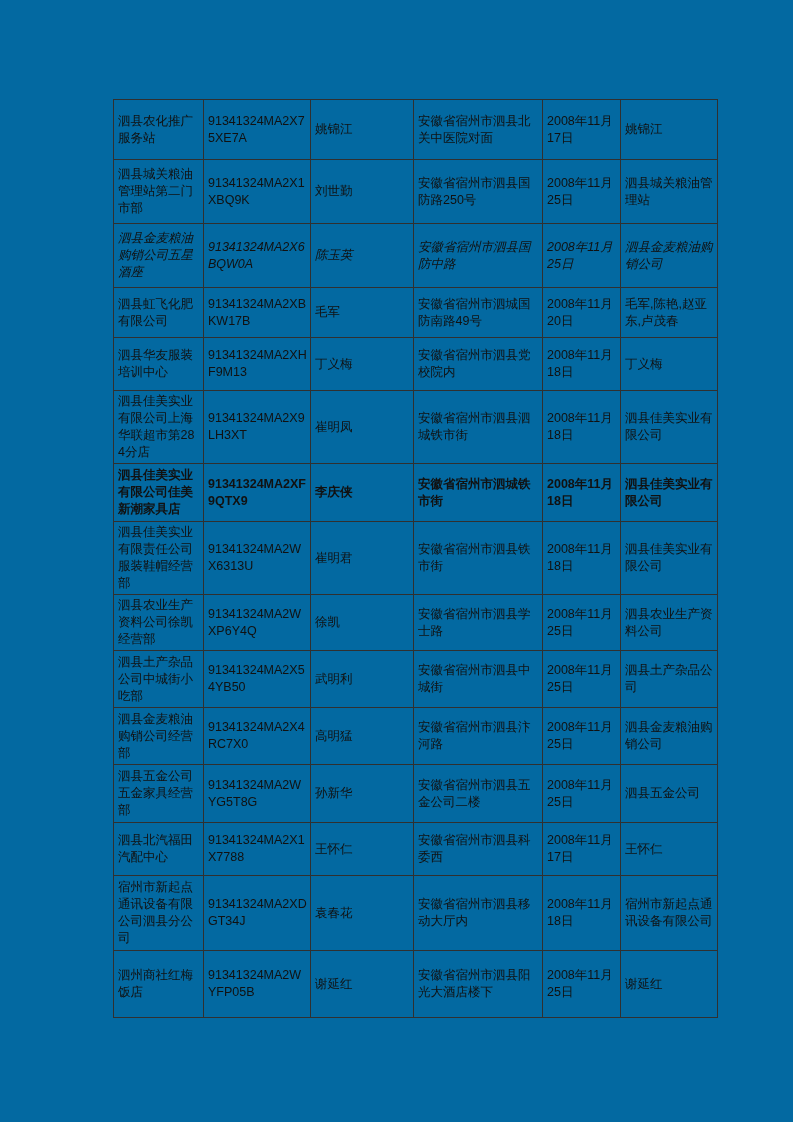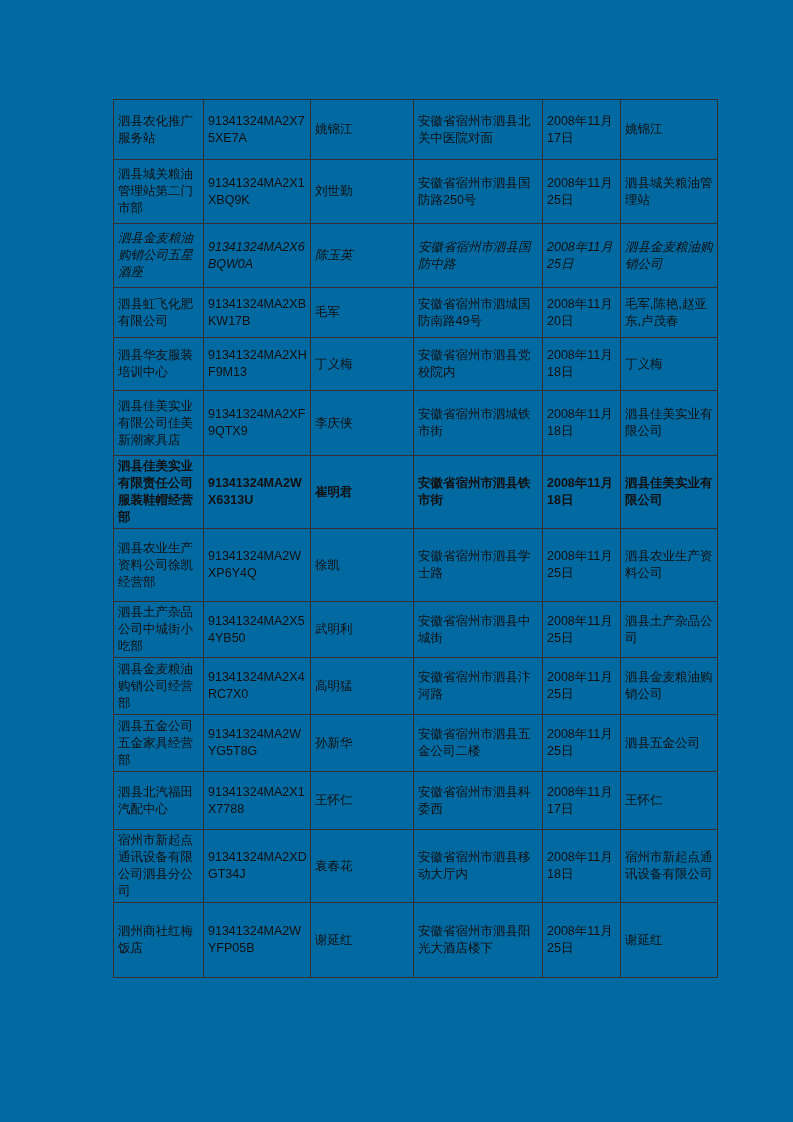--- a/index.html
+++ b/index.html
@@ -107,20 +107,28 @@
         </tr>
         <tr>
           <td>泗县华友服装培训中心</td>
           <td>91341324MA2XHF9M13</td>
           <td class="c-center">丁义梅</td>
           <td>安徽省宿州市泗县党校院内</td>
           <td>2008年11月18日</td>
           <td class="c-center">丁义梅</td>
         </tr>
         <tr>
+          <td>泗县佳美实业有限公司上海华联超市第284分店</td>
+          <td>91341324MA2X9LH3XT</td>
+          <td class="c-center">崔明凤</td>
+          <td>安徽省宿州市泗县泗城铁市街</td>
+          <td>2008年11月18日</td>
+          <td>泗县佳美实业有限公司</td>
+        </tr>
+        <tr>
           <td>泗县佳美实业有限公司佳美新潮家具店</td>
           <td>91341324MA2XF9QTX9</td>
           <td class="c-center">李庆侠</td>
           <td>安徽省宿州市泗城铁市街</td>
           <td>2008年11月18日</td>
           <td>泗县佳美实业有限公司</td>
         </tr>
         <tr>
           <td>泗县佳美实业有限责任公司服装鞋帽经营部</td>
           <td>91341324MA2WX6313U</td>

